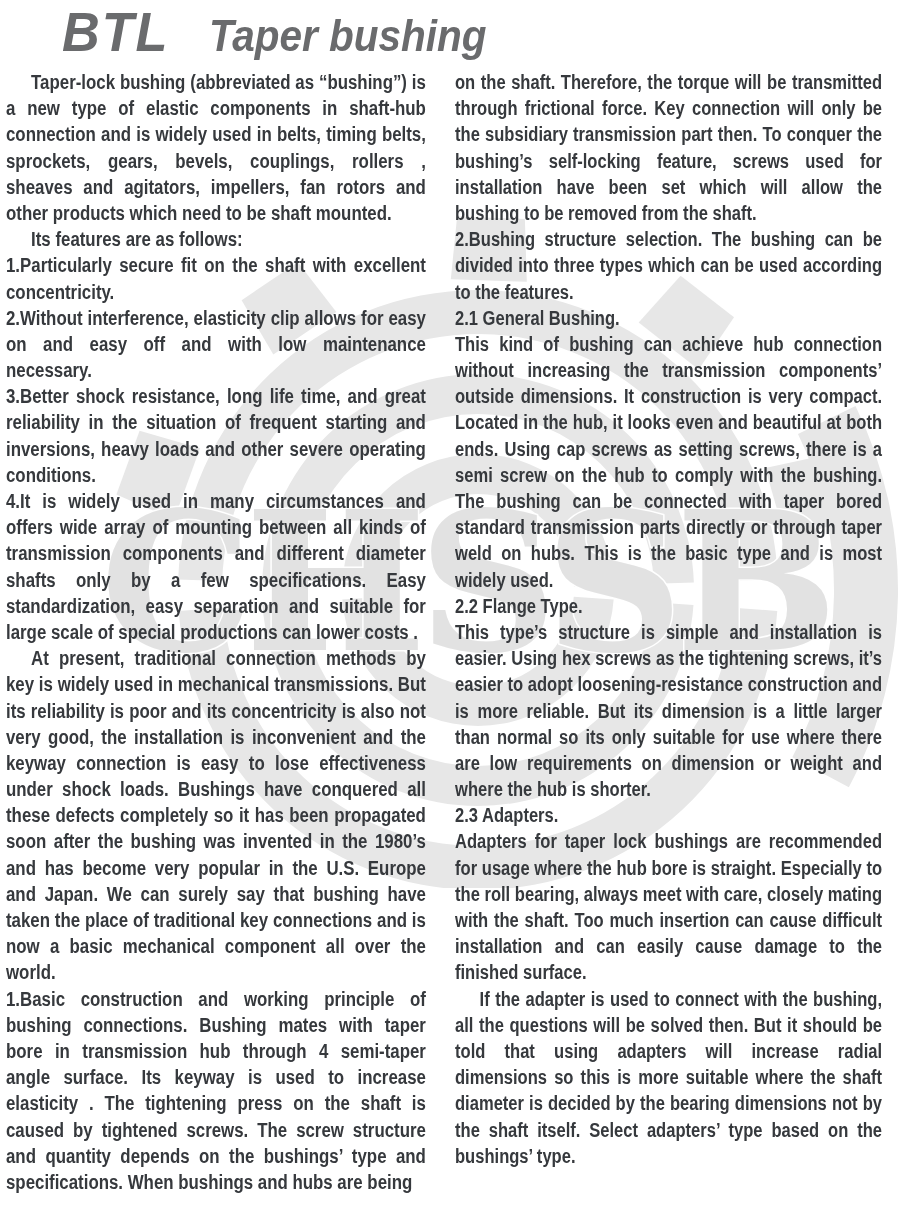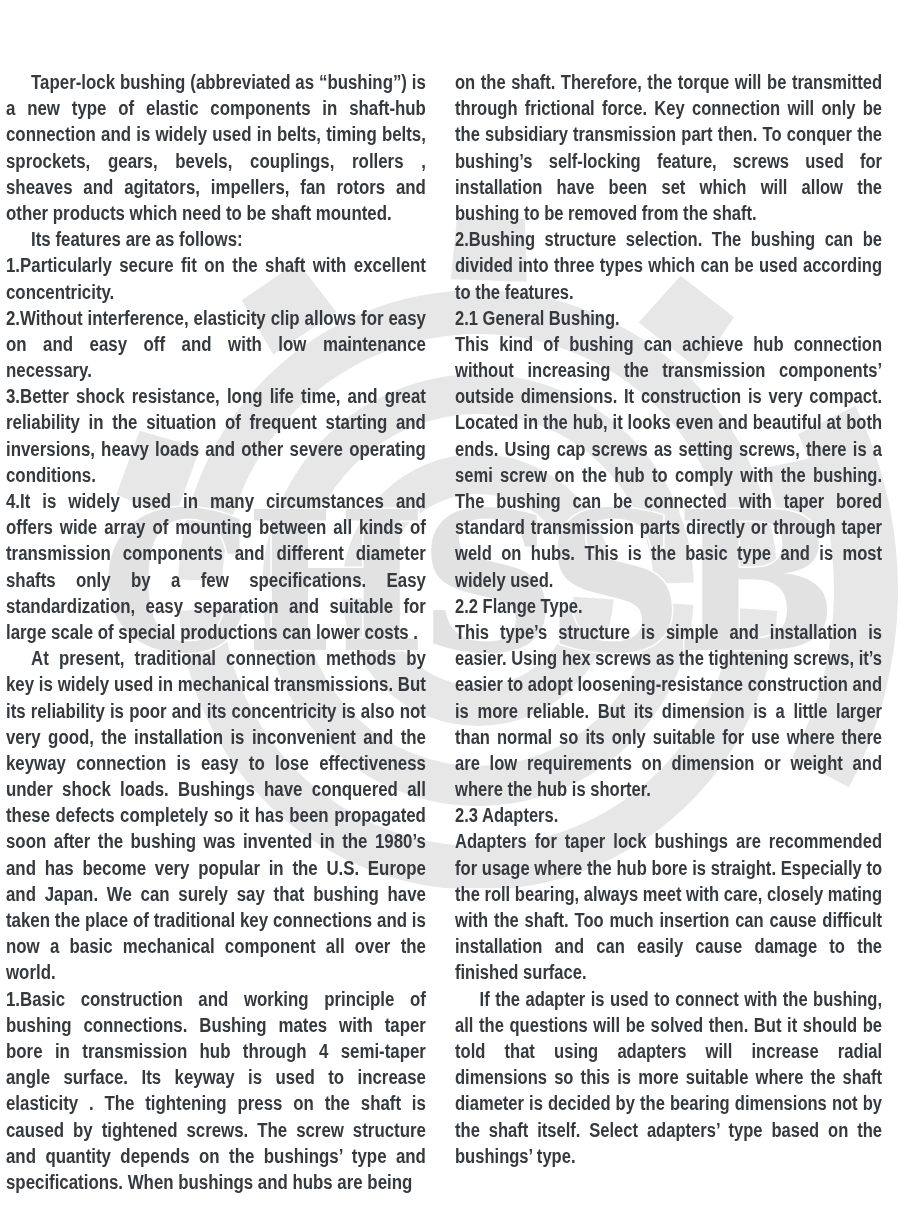--- a/index.html
+++ b/index.html
@@ -72,20 +72,24 @@
         <path d="M848.8379890007493 787.1780563700742A420 420 0 0 0 855.4934994456502 405.8841183485875L797.9706804825034 433.9398717430885A356 356 0 0 1 792.329343057778 757.1318763517771Z" fill="#e7e7e7" clip-path="url(#wmclip)"></path>
         <polygon points="786.158762265683,541.192446907448 845.3754317725295,519.919388344939 826.6891016546015,454.7524107892975 765.1975142771614,468.0918879113466" fill="#e7e7e7" clip-path="url(#wmclip)"></polygon>
         <polygon points="698.6173157302028,369.3826842697972 734.0206176173297,317.36573334439214 680.5988706457447,275.6280902926141 638.6918793719369,322.56380218094097" fill="#e7e7e7" clip-path="url(#wmclip)"></polygon>
         <polygon points="526.8075530925521,281.841237734317 524.8746293530498,218.94910170838529 457.1227571325567,216.58315419593907 450.80740826273063,279.1872541953754" fill="#e7e7e7" clip-path="url(#wmclip)"></polygon>
         <polygon points="336.3549640812614,312.00596445322924 297.82412588595855,262.26130166359496 241.62104080334592,300.17076122463675 273.3095829549617,354.5306109704952" fill="#e7e7e7" clip-path="url(#wmclip)"></polygon>
         <polygon points="200.00596445322924,448.3549640812614 139.5946823777087,430.75854495466285 116.40805266193223,494.4632865320142 173.9965397870066,519.8152710447142" fill="#e7e7e7" clip-path="url(#wmclip)"></polygon>
         <text x="465" y="650" text-anchor="middle" font-family="&quot;DejaVu Serif&quot;, serif" font-weight="bold" font-size="192" letter-spacing="-8" fill="#e2e2e2" stroke="#ffffff" stroke-width="3" paint-order="stroke" clip-path="url(#wmclip)">CHSSB</text>
       </svg>
   </div>
 
+  <div class="title-row" style="color: rgb(106, 107, 109);">
+    <span class="brand">BTL</span>
+    <span class="subtitle">Taper bushing</span>
+  </div>
 
   <div class="col col-left" style="color: rgb(54, 57, 61);">
       <p class="para indent">Taper-lock bushing (abbreviated as “bushing”) is a new type of elastic components in shaft-hub connection and is widely used in belts, timing belts, sprockets, gears, bevels, couplings, rollers , sheaves and agitators, impellers, fan rotors and other products which need to be shaft mounted.</p>
       <p class="para indent">Its features are as follows:</p>
       <p class="para">1.Particularly secure fit on the shaft with excellent concentricity.</p>
       <p class="para">2.Without interference, elasticity clip allows for easy on and easy off and with low maintenance necessary.</p>
       <p class="para">3.Better shock resistance, long life time, and great reliability in the situation of frequent starting and inversions, heavy loads and other severe operating conditions.</p>
       <p class="para">4.It is widely used in many circumstances and offers wide array of mounting between all kinds of transmission components and different diameter shafts only by a few specifications. Easy standardization, easy separation and suitable for large scale of special productions can lower costs .</p>
       <p class="para indent">At present, traditional connection methods by key is widely used in mechanical transmissions. But its reliability is poor and its concentricity is also not very good, the installation is inconvenient and the keyway connection is easy to lose effectiveness under shock loads. Bushings have conquered all these defects completely so it has been propagated soon after the bushing was invented in the 1980’s and has become very popular in the U.S. Europe and Japan. We can surely say that bushing have taken the place of traditional key connections and is now a basic mechanical component all over the world.</p>
       <p class="para">1.Basic construction and working principle of bushing connections. Bushing mates with taper bore in transmission hub through 4 semi-taper angle surface. Its keyway is used to increase elasticity . The tightening press on the shaft is caused by tightened screws. The screw structure and quantity depends on the bushings’ type and specifications. When bushings and hubs are being</p>

